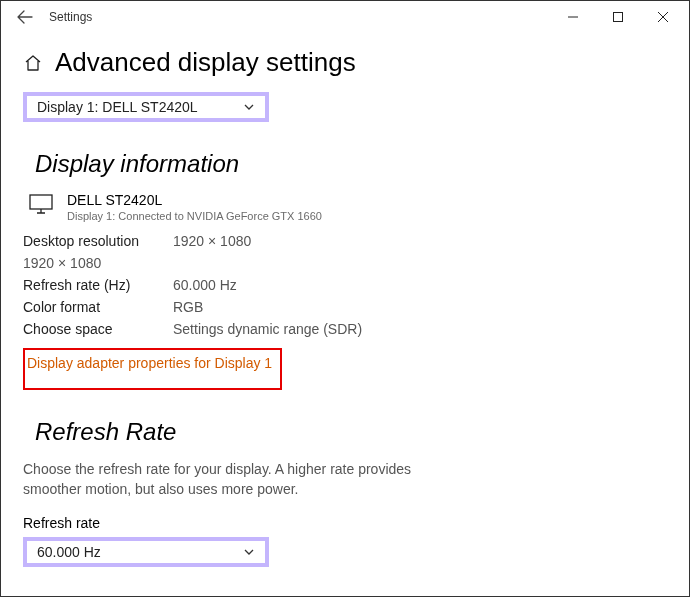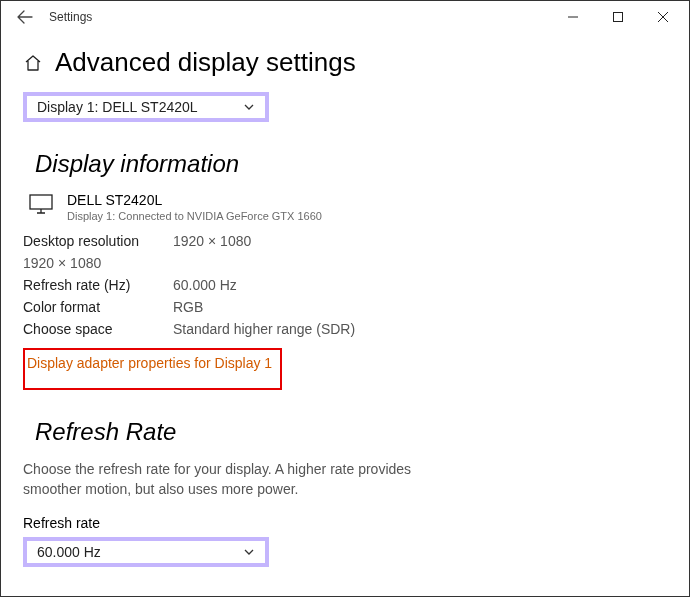--- a/index.html
+++ b/index.html
@@ -209,21 +209,21 @@
     <div class="info-row">
       <div class="info-label">Refresh rate (Hz)</div>
       <div class="info-value">60.000 Hz</div>
     </div>
     <div class="info-row">
       <div class="info-label">Color format</div>
       <div class="info-value">RGB</div>
     </div>
     <div class="info-row">
       <div class="info-label">Choose space</div>
-      <div class="info-value">Standard higher range (SDR)</div>
+      <div class="info-value">Settings dynamic range (SDR)</div>
     </div>
   </div>
 
   <div class="highlight-box">
     <span class="link">Display adapter properties for Display 1</span>
   </div>
 
   <h2>Refresh Rate</h2>
 
   <div class="desc-text">Choose the refresh rate for your display. A higher rate provides smoother motion, but also uses more power.</div>

